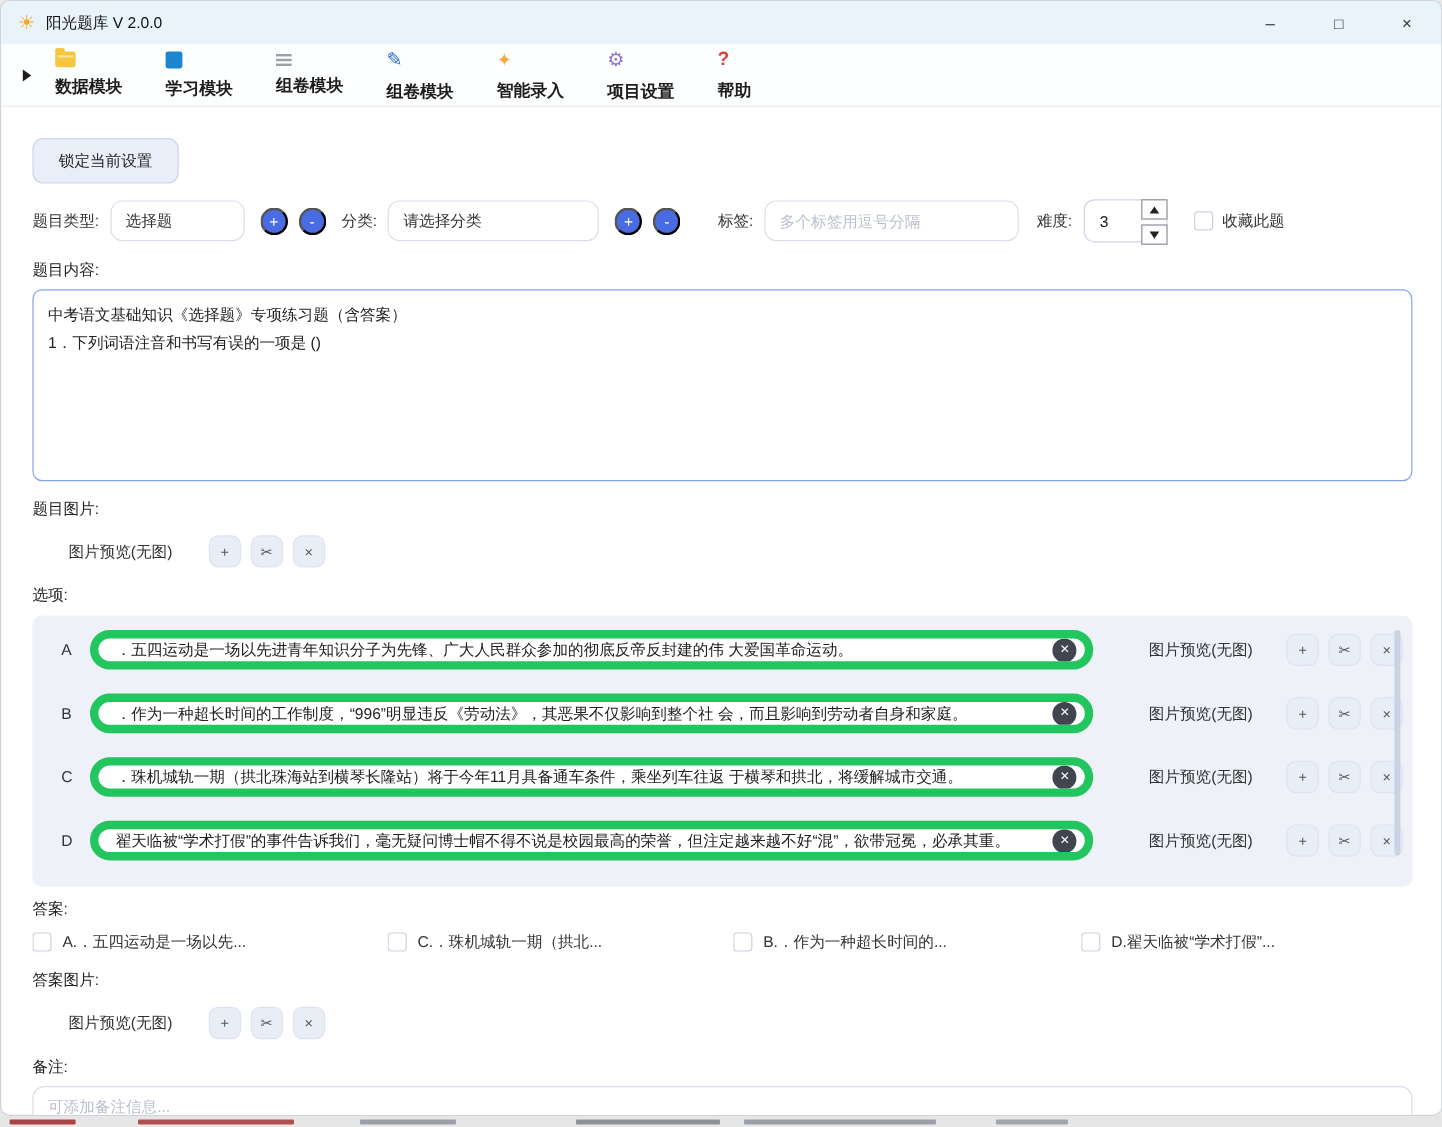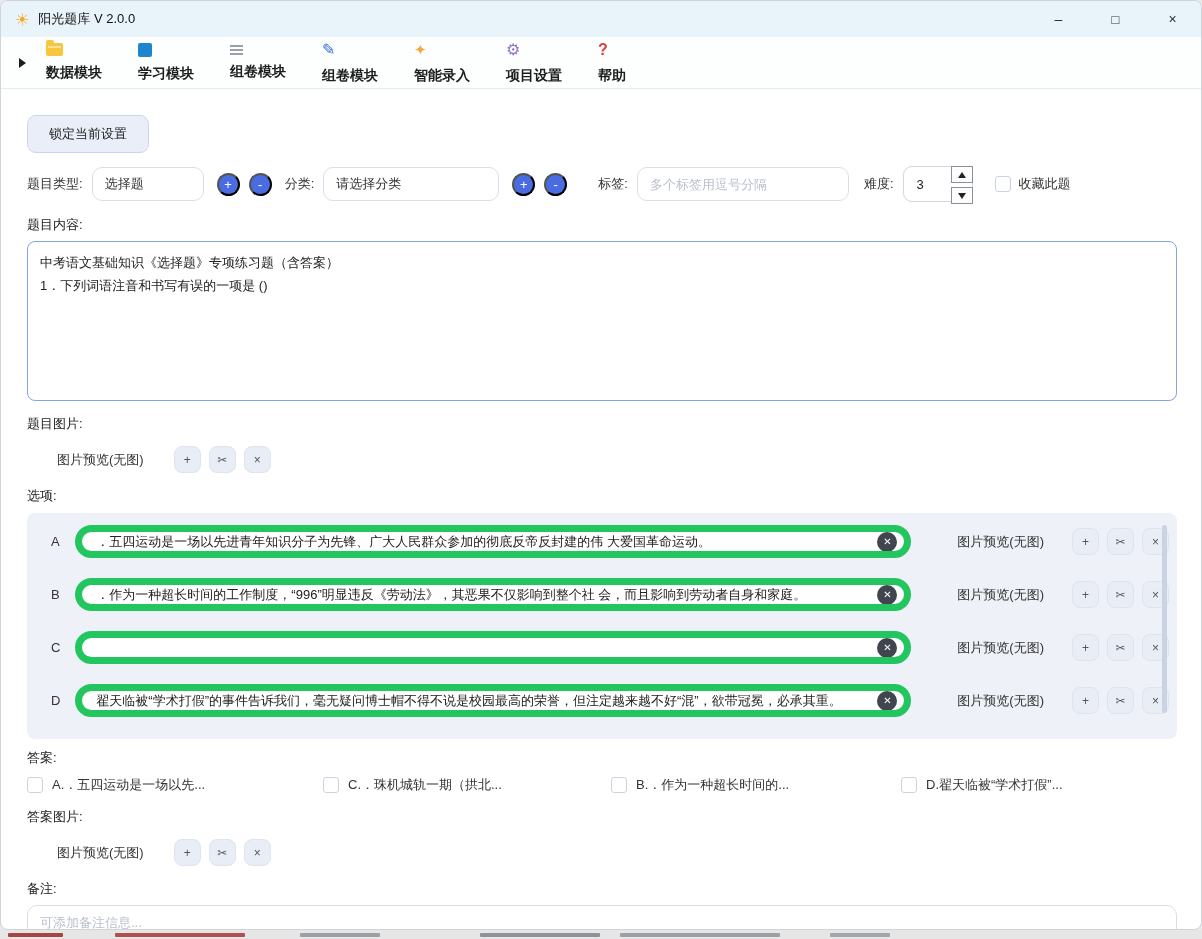--- a/index.html
+++ b/index.html
@@ -212,20 +212,21 @@
         <div class="opt-tools">
           <button class="tool-btn">+</button>
           <button class="tool-btn">✂</button>
           <button class="tool-btn">×</button>
         </div>
       </div>
 
       <div class="option-row">
         <span class="opt-letter">C</span>
         <div class="opt-input">
+          <span>．珠机城轨一期（拱北珠海站到横琴长隆站）将于今年11月具备通车条件，乘坐列车往返 于横琴和拱北，将缓解城市交通。</span>
           <span class="opt-clear">✕</span>
         </div>
         <span class="opt-preview">图片预览(无图)</span>
         <div class="opt-tools">
           <button class="tool-btn">+</button>
           <button class="tool-btn">✂</button>
           <button class="tool-btn">×</button>
         </div>
       </div>
 

